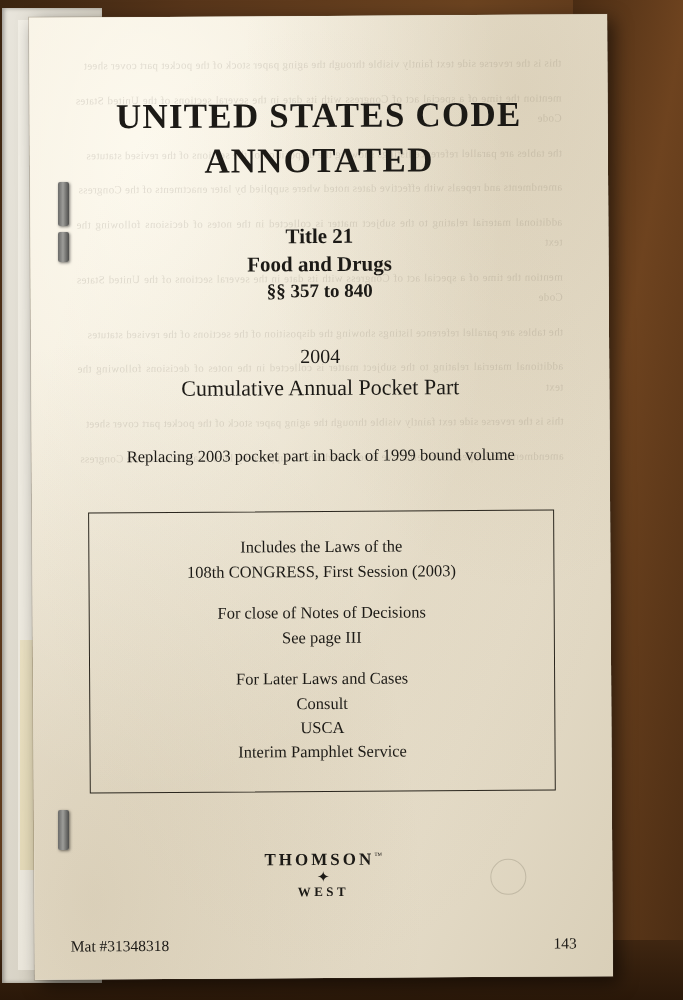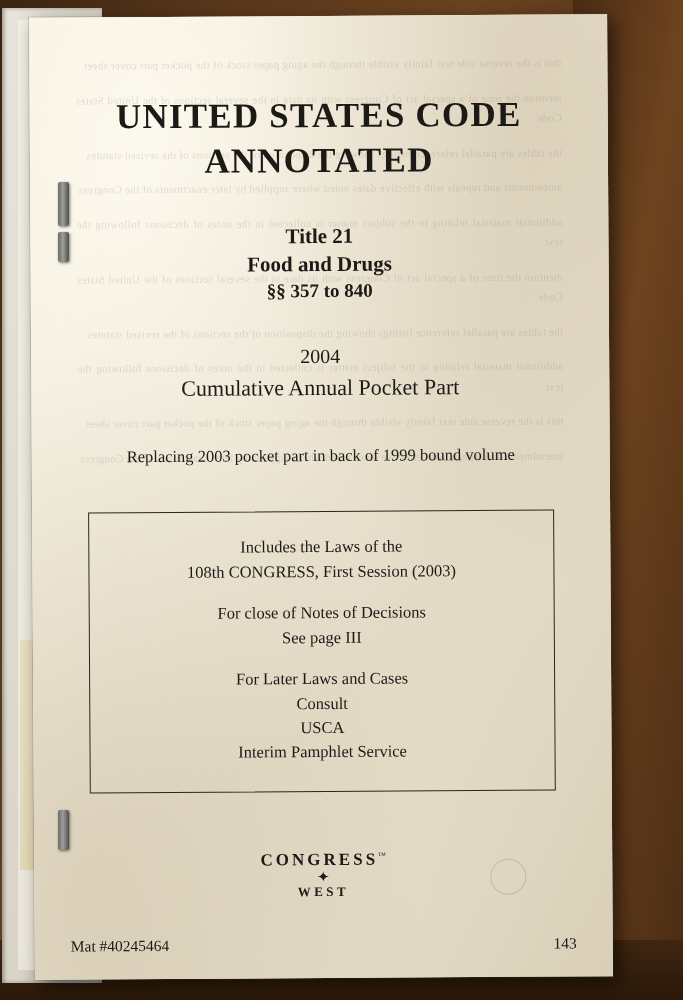--- a/index.html
+++ b/index.html
@@ -279,28 +279,28 @@
           <div>Interim Pamphlet Service</div>
         </div>
       </div>
 
     </div>
 
     <div class="stamp"></div>
 
     <div class="publisher">
       <div class="thomson">
-        <span>CONGRESS</span><span class="tm">™</span>
+        <span>THOMSON</span><span class="tm">™</span>
       </div>
       <div class="star">✦</div>
       <div class="west">WEST</div>
     </div>
 
     <div class="footer">
-      <div>Mat #40245464</div>
+      <div>Mat #31348318</div>
       <div>143</div>
     </div>
 
   </div>
 
   <div class="clip c1"></div>
   <div class="clip c2"></div>
   <div class="clip c3"></div>
 
 </div>

